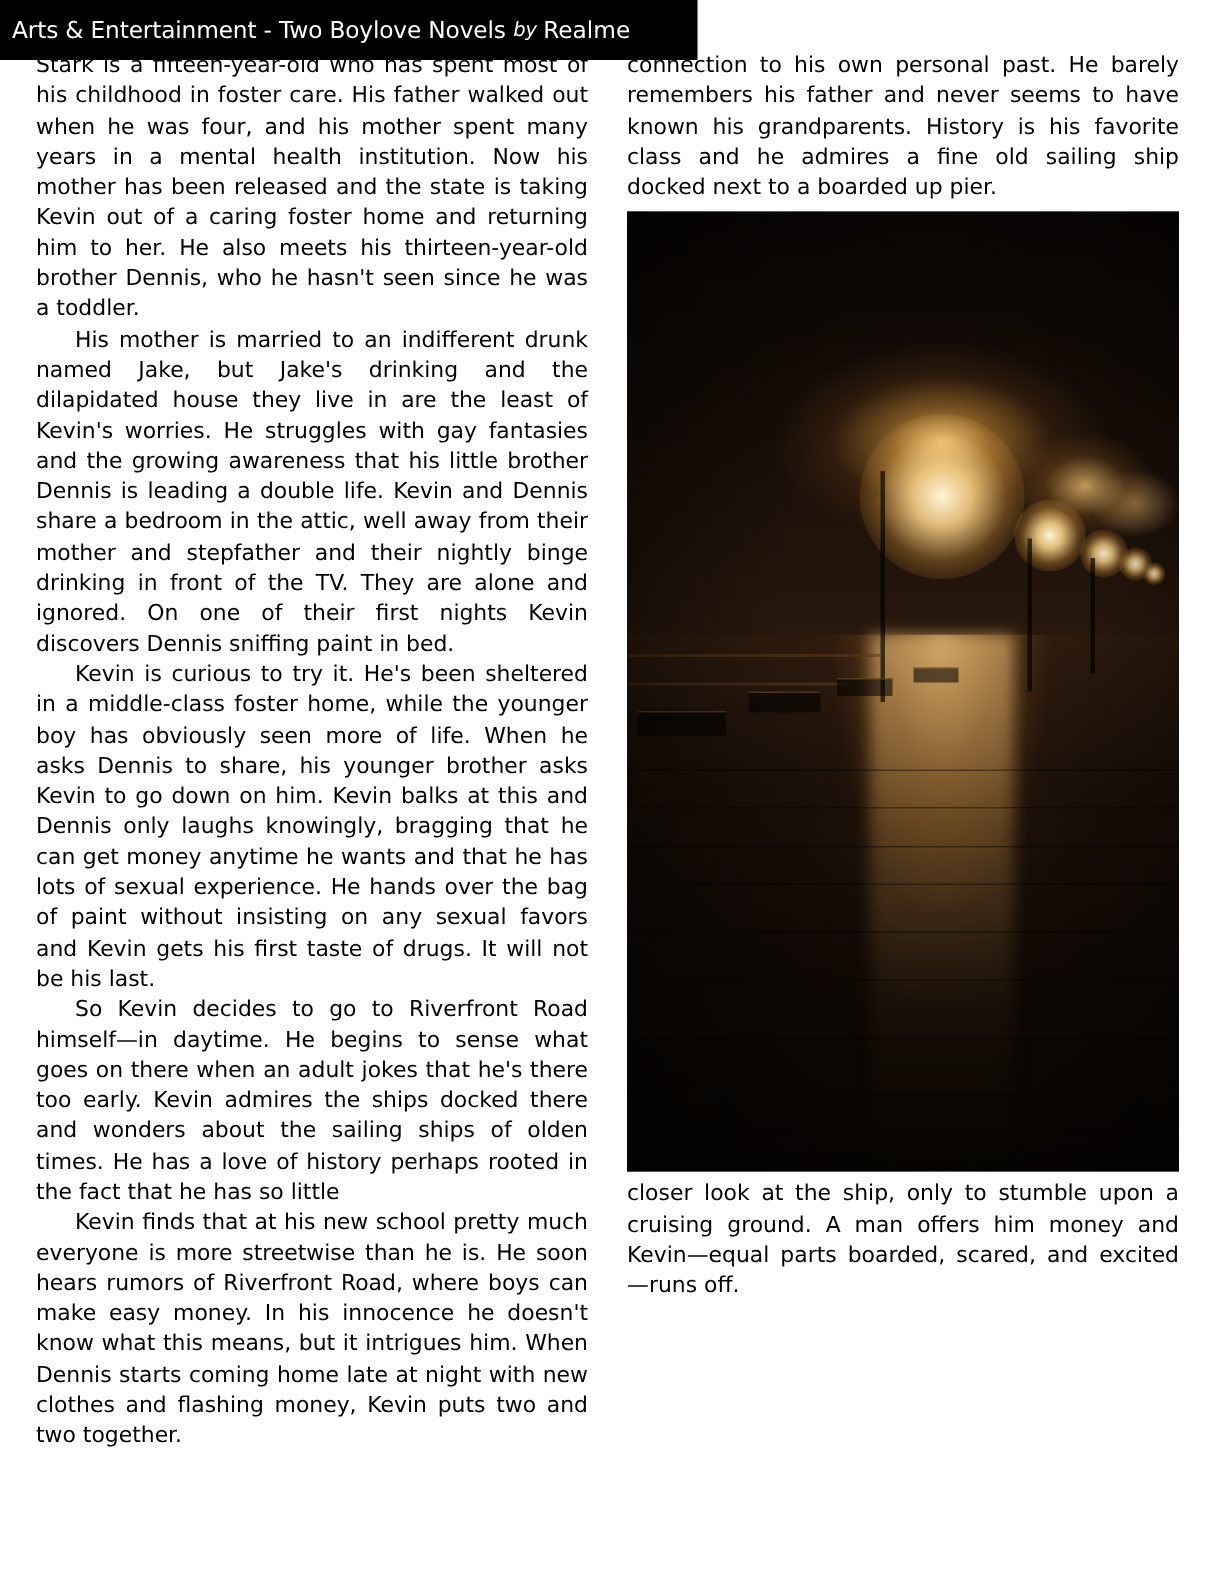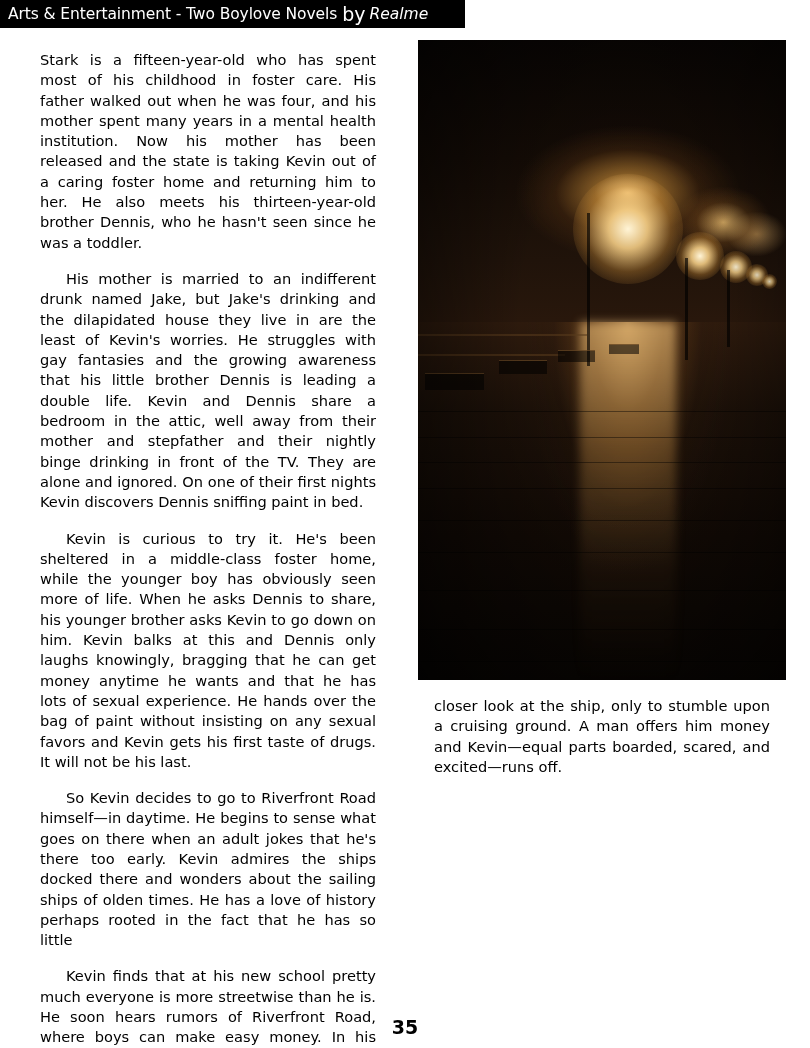--- a/index.html
+++ b/index.html
@@ -20,40 +20,40 @@
     height: 1048px;
     position: relative;
     box-sizing: border-box;
   }
   
   .header-bar {
     position: absolute;
     top: 0;
     left: 0;
     width: 465px;
-    height: 28px;
+    height: 40px;
     background: #000000;
     color: #ffffff;
     display: flex;
     align-items: center;
     padding: 0 10px 0 8px;
     box-sizing: border-box;
     white-space: nowrap;
   }
   .header-bar .h-main {
     font-size: 15.5px;
     letter-spacing: -0.1px;
   }
   .header-bar .h-by {
-    font-size: 19px;
+    font-size: 13px;
+    font-style: italic;
     margin: 0 4px 0 5px;
   }
   .header-bar .h-author {
     font-size: 15.5px;
-    font-style: italic;
   }
   
   .content {
     position: absolute;
     top: 34px;
     left: 24px;
     width: 762px;
     height: 970px;
   }
   .col {
@@ -61,21 +61,21 @@
     top: 0;
     width: 368px;
     font-size: 14.6px;
     line-height: 20.3px;
     text-align: justify;
     color: #000;
   }
   .col-left { left: 0; }
   .col-right { left: 394px; }
   .col p {
-    margin: 16px;
+    margin: 0;
     text-indent: 26px;
     text-align: justify;
   }
   .col p.noindent { text-indent: 0; }
 
   
   .photo {
     width: 368px;
     height: 640px;
     margin: 6px 0 5px 0;
@@ -163,20 +163,21 @@
 
     <div class="col col-left">
       <p class="noindent">Stark is a fifteen-year-old who has spent most of his childhood in foster care. His father walked out when he was four, and his mother spent many years in a mental health institution. Now his mother has been released and the state is taking Kevin out of a caring foster home and returning him to her. He also meets his thirteen-year-old brother Dennis, who he hasn't seen since he was a toddler.</p>
       <p>His mother is married to an indifferent drunk named Jake, but Jake's drinking and the dilapidated house they live in are the least of Kevin's worries. He struggles with gay fantasies and the growing awareness that his little brother Dennis is leading a double life. Kevin and Dennis share a bedroom in the attic, well away from their mother and stepfather and their nightly binge drinking in front of the TV. They are alone and ignored. On one of their first nights Kevin discovers Dennis sniffing paint in bed.</p>
       <p>Kevin is curious to try it. He's been sheltered in a middle-class foster home, while the younger boy has obviously seen more of life. When he asks Dennis to share, his younger brother asks Kevin to go down on him. Kevin balks at this and Dennis only laughs knowingly, bragging that he can get money anytime he wants and that he has lots of sexual experience. He hands over the bag of paint without insisting on any sexual favors and Kevin gets his first taste of drugs. It will not be his last.</p>
       <p>So Kevin decides to go to Riverfront Road himself—in daytime. He begins to sense what goes on there when an adult jokes that he's there too early. Kevin admires the ships docked there and wonders about the sailing ships of olden times. He has a love of history perhaps rooted in the fact that he has so little</p>
       <p>Kevin finds that at his new school pretty much everyone is more streetwise than he is. He soon hears rumors of Riverfront Road, where boys can make easy money. In his innocence he doesn't know what this means, but it intrigues him. When Dennis starts coming home late at night with new clothes and flashing money, Kevin puts two and two together.</p>
     </div>
 
     <div class="col col-right">
+      <p class="noindent">connection to his own personal past. He barely remembers his father and never seems to have known his grandparents. History is his favorite class and he admires a fine old sailing ship docked next to a boarded up pier.</p>
 
       <div class="photo">
         <div class="sky"></div>
         <div class="ground"></div>
         <div class="reflect"></div>
 
         <div class="lamp" style="left:42%; top:21%; width:110px; height:110px;"></div>
         <div class="lamp" style="left:70%; top:30%; width:48px; height:48px;"></div>
         <div class="lamp" style="left:82%; top:33%; width:32px; height:32px;"></div>
         <div class="lamp" style="left:89%; top:35%; width:22px; height:22px;"></div>
@@ -205,15 +206,14 @@
         <div class="plank" style="top:97%;"></div>
 
         <div class="vignette"></div>
       </div>
 
       <p class="noindent">closer look at the ship, only to stumble upon a cruising ground. A man offers him money and Kevin—equal parts boarded, scared, and excited—runs off.</p>
     </div>
 
   </div>
 
-  <div class="page-number">35</div>
 
 </div>
 
 </body></html>

